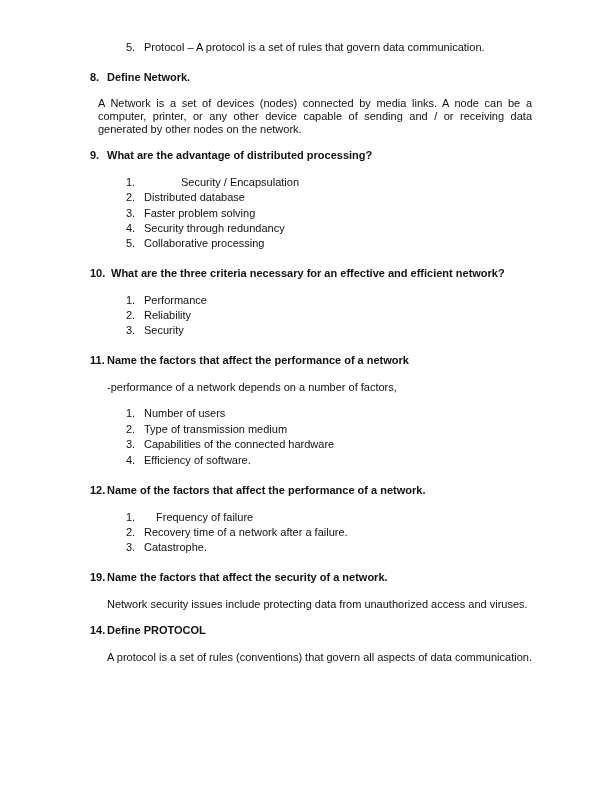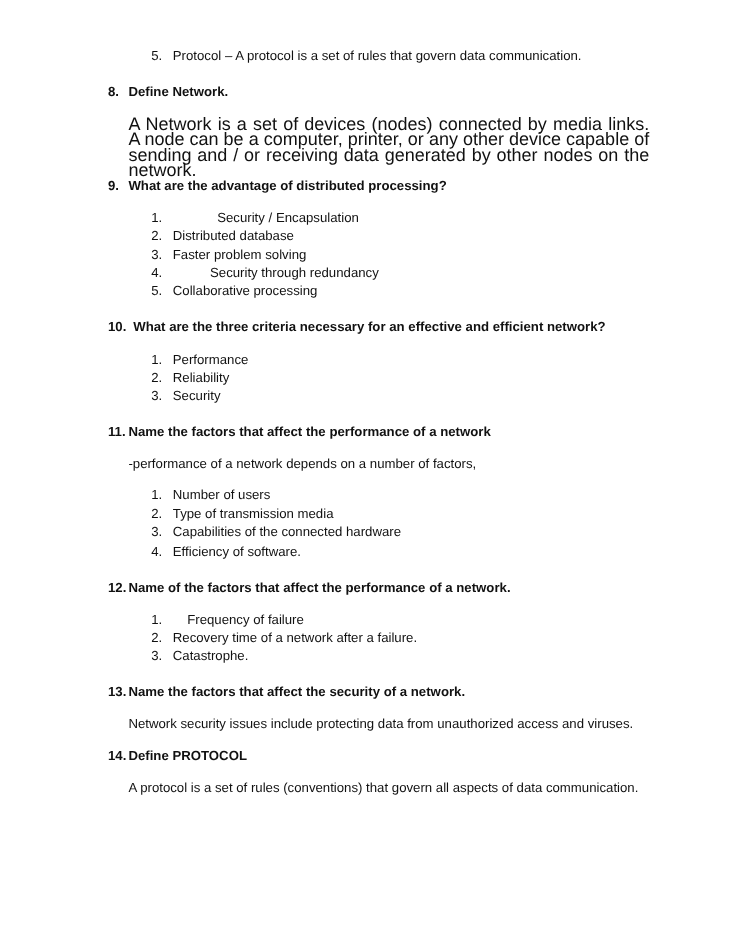--- a/index.html
+++ b/index.html
@@ -2,21 +2,21 @@
 <html><head>
 <meta charset="utf-8">
 <style>
   html, body { margin: 0; padding: 0; background: #ffffff; }
   body { width: 612px; height: 792px; position: relative; overflow: hidden;
          font-family: "Liberation Sans", sans-serif; color: #111111; }
   .line { position: absolute; font-size: 11px; line-height: 13px; white-space: nowrap; }
   .bold { font-weight: bold; }
   .num { position: absolute; }
   .txt { position: absolute; }
-  .para { position: absolute; left: 107px; width: 434px; font-size: 15px; line-height: 13px;
+  .para { position: absolute; left: 98px; width: 434px; font-size: 11px; line-height: 13px;
           text-align: justify; }
   .para-last { text-align-last: left; }
 </style>
 </head>
 <body>
 
 <div class="line" style="top:41px;">
   <span class="num" style="left:126px;">5.</span>
   <span class="txt" style="left:144px;">Protocol – A protocol is a set of rules that govern data communication.</span>
 </div>
@@ -38,21 +38,21 @@
 <div class="line" style="top:191px;">
   <span class="num" style="left:126px;">2.</span>
   <span class="txt" style="left:144px;">Distributed database</span>
 </div>
 <div class="line" style="top:207px;">
   <span class="num" style="left:126px;">3.</span>
   <span class="txt" style="left:144px;">Faster problem solving</span>
 </div>
 <div class="line" style="top:222px;">
   <span class="num" style="left:126px;">4.</span>
-  <span class="txt" style="left:144px;margin-left:31px;">Security through redundancy</span>
+  <span class="txt" style="left:144px;">Security through redundancy</span>
 </div>
 <div class="line" style="top:237px;">
   <span class="num" style="left:126px;">5.</span>
   <span class="txt" style="left:144px;">Collaborative processing</span>
 </div>
 
 <div class="line bold" style="top:267px;">
   <span class="num" style="left:90px;">10.</span>
   <span class="txt" style="left:111px;">What are the three criteria necessary for an effective and efficient network?</span>
 </div>
@@ -73,21 +73,21 @@
   <span class="num" style="left:90px;">11.</span>
   <span class="txt" style="left:107px;">Name the factors that affect the performance of a network</span>
 </div>
 <div class="line" style="top:381px; left:107px;">-performance of a network depends on a number of factors,</div>
 <div class="line" style="top:407px;">
   <span class="num" style="left:126px;">1.</span>
   <span class="txt" style="left:144px;">Number of users</span>
 </div>
 <div class="line" style="top:423px;">
   <span class="num" style="left:126px;">2.</span>
-  <span class="txt" style="left:144px;">Type of transmission media</span>
+  <span class="txt" style="left:144px;">Type of transmission medium</span>
 </div>
 <div class="line" style="top:438px;">
   <span class="num" style="left:126px;">3.</span>
   <span class="txt" style="left:144px;">Capabilities of the connected hardware</span>
 </div>
 <div class="line" style="top:454px;">
   <span class="num" style="left:126px;">4.</span>
   <span class="txt" style="left:144px;">Efficiency of software.</span>
 </div>
 
@@ -102,21 +102,21 @@
 <div class="line" style="top:526px;">
   <span class="num" style="left:126px;">2.</span>
   <span class="txt" style="left:144px;">Recovery time of a network after a failure.</span>
 </div>
 <div class="line" style="top:541px;">
   <span class="num" style="left:126px;">3.</span>
   <span class="txt" style="left:144px;">Catastrophe.</span>
 </div>
 
 <div class="line bold" style="top:571px;">
-  <span class="num" style="left:90px;">13.</span>
+  <span class="num" style="left:90px;">19.</span>
   <span class="txt" style="left:107px;">Name the factors that affect the security of a network.</span>
 </div>
 <div class="line" style="top:598px; left:107px;">Network security issues include protecting data from unauthorized access and viruses.</div>
 
 <div class="line bold" style="top:624px;">
   <span class="num" style="left:90px;">14.</span>
   <span class="txt" style="left:107px;">Define PROTOCOL</span>
 </div>
 <div class="line" style="top:651px; left:107px;">A protocol is a set of rules (conventions) that govern all aspects of data communication.</div>
 

